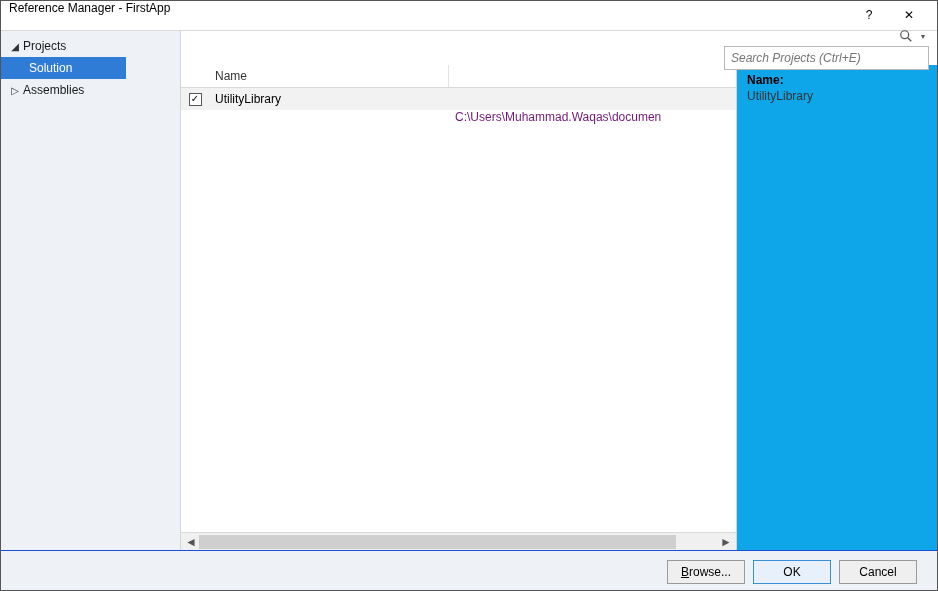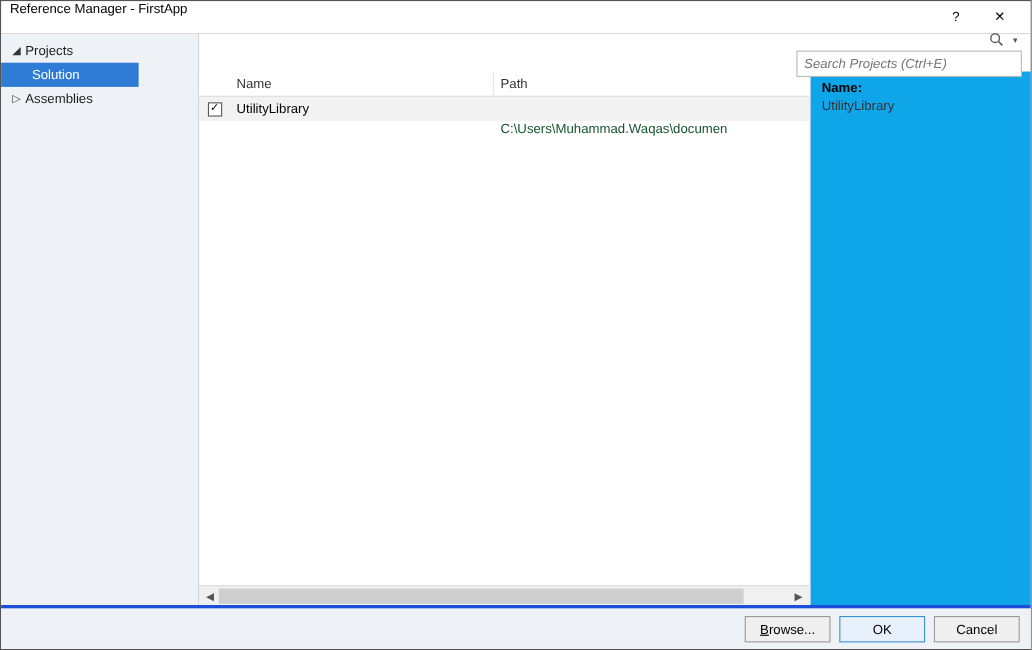--- a/index.html
+++ b/index.html
@@ -24,31 +24,31 @@
   .list-pane { flex: 1; display: flex; flex-direction: column; min-width: 0; border-right: 1px solid #d0d5da; }
   .list-head { display: flex; border-bottom: 1px solid #d9d9d9; background: #fff; font-size: 12px; color: #333; }
   .col-check { width: 28px; }
   .col-name { width: 240px; padding: 4px 6px; border-right: 1px solid #e4e4e4; }
   .col-path { flex: 1; padding: 4px 6px; }
   .list-body { flex: 1; overflow: hidden; position: relative; }
   .row { display: flex; align-items: center; height: 22px; background: #f2f2f2; }
   .row .cell { padding: 2px 6px; white-space: nowrap; overflow: hidden; text-overflow: clip; }
   .row .cell.check { width: 28px; display:flex; align-items:center; justify-content:center;}
   .row .cell.name { width: 240px; }
-  .row .cell.path { flex: 1; color: #14532d; margin-top: 35px; }
+  .row .cell.path { flex: 1; color: #701a75; margin-top: 35px; }
   .chk { width: 13px; height: 13px; border: 1px solid #555; background: #fff; display: inline-flex; align-items:center; justify-content:center;}
   .chk.checked::after { content: "✓"; font-size: 10px; line-height: 10px; color: #000; }
   .hscroll { height: 18px; background: #f0f0f0; border-top: 1px solid #d9d9d9; display:flex; align-items:center; padding: 0 2px; }
   .hscroll .arrow-btn { width: 16px; height: 14px; display:flex; align-items:center; justify-content:center; color:#555;}
   .hscroll .track { flex:1; height:14px; background:#f0f0f0; position:relative;}
   .hscroll .thumb { position:absolute; left:0; top:0; height:100%; width:92%; background:#cfcfcf;}
   .info-pane { width: 200px; padding: 8px 10px; background: #0ea5e9; }
   .info-label { font-weight: bold; font-size: 12px; margin-bottom: 2px; }
   .info-value { font-size: 12px; color: #333; }
-  .footer { height: 40px; border-top: 3px solid #1d4ed8; display: flex; justify-content: flex-end; align-items: flex-end; padding: 6px 10px; gap: 8px; background: #eef2f6;}
+  .footer { height: 40px; border-top: 1px solid #1d4ed8; display: flex; justify-content: flex-end; align-items: flex-end; padding: 6px 20px; gap: 8px; background: #eef2f6;}
   .btn { min-width: 78px; height: 24px; border: 1px solid #9a9a9a; background: #efefef; font-size: 12px; padding: 2px 10px; cursor: pointer; }
   .btn.default { border: 1px solid #3b8fd6; background: #e8f1fb; }
   .access-u { text-decoration: underline; }
 </style>
 </head>
 <body>
 
 <div class="window">
 
   <div class="titlebar">
@@ -90,21 +90,20 @@
           <span class="search-dd">▾</span>
         </div>
       </div>
 
       <div class="content-row">
 
         <div class="list-pane">
           <div class="list-head">
             <div class="col-check"></div>
             <div class="col-name">Name</div>
-            <div class="col-path">Path</div>
           </div>
           <div class="list-body">
             <div class="row">
               <div class="cell check">
                 <span class="chk checked"></span>
               </div>
               <div class="cell name">UtilityLibrary</div>
               <div class="cell path">C:\Users\Muhammad.Waqas\documen</div>
             </div>
           </div>

